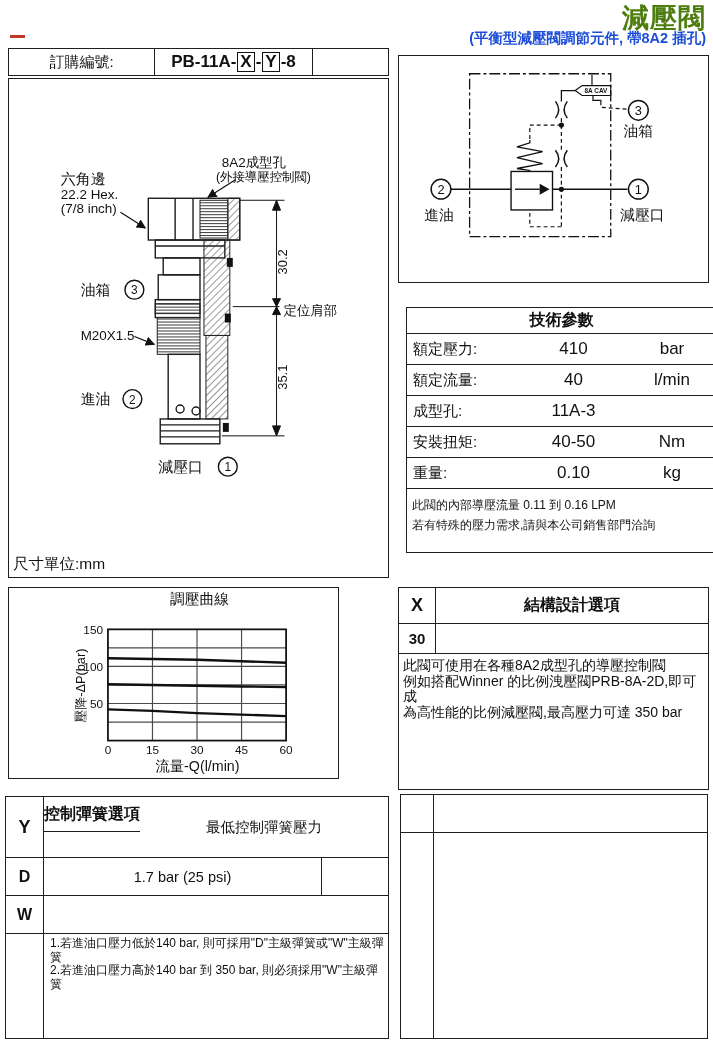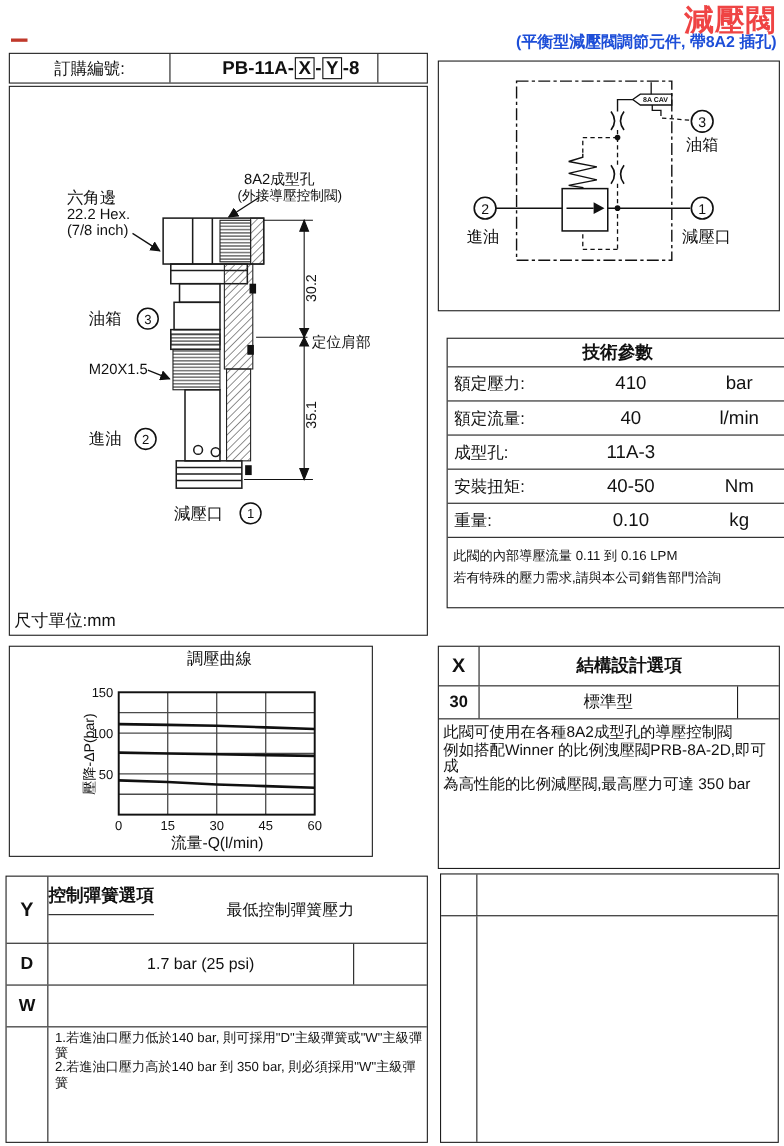--- a/index.html
+++ b/index.html
@@ -1,27 +1,27 @@
 <!DOCTYPE html>
 <html><head>
 <meta charset="utf-8">
 <style>
   html,body{margin:0;padding:0;background:#fff;}
   .canvas{position:relative;width:713px;height:1042px;background:#fff;
     font-family:"Liberation Sans","DejaVu Sans",sans-serif;color:#111;overflow:hidden;}
   .box{position:absolute;border:1.6px solid #1e1e1e;background:#fff;box-sizing:border-box;}
   
   .page-title{position:absolute;left:400px;top:0px;width:306px;text-align:right;
-    font-size:27px;font-weight:bold;color:#ef4444;letter-spacing:1px;}
+    font-size:27px;font-weight:bold;color:#4d7c0f;letter-spacing:1px;}
   .page-subtitle{position:absolute;left:330px;top:29px;width:376px;text-align:right;
     font-size:14.5px;font-weight:bold;color:#1d4ed8;}
   .red-mark{position:absolute;left:10px;top:35px;width:15px;height:3px;background:#c0392b;}
   
   .order-table{position:absolute;left:8px;top:48px;width:381px;height:28px;
-    border:1.6px solid #1e1e1e;box-sizing:border-box;display:flex;gap:31px;}
+    border:1.6px solid #1e1e1e;box-sizing:border-box;display:flex;}
   .order-table .cell{display:flex;align-items:center;justify-content:center;box-sizing:border-box;}
   .order-label{width:146px;border-right:1.6px solid #1e1e1e;font-size:15px;}
   .order-code{width:158px;border-right:1.6px solid #1e1e1e;font-size:17px;font-weight:bold;}
   .order-empty{flex:1;}
   .boxed{display:inline-block;border:1.8px solid #111;padding:0 2px;margin:0 1px;line-height:1.05;}
   
   .tech-table{left:406px;top:287px;width:311px;height:246px;margin-top:20px;}
   .tech-header{height:25px;border-bottom:1.5px solid #1e1e1e;display:flex;align-items:center;
     justify-content:center;font-size:16px;font-weight:bold;}
   .tech-row{height:31px;border-bottom:1.2px solid #1e1e1e;display:flex;align-items:center;box-sizing:border-box;}
@@ -306,21 +306,20 @@
     </svg>
   </div>
 
   <div class="box x-table">
     <div class="xt-row1">
       <div class="xt-key">X</div>
       <div class="xt-head">結構設計選項</div>
     </div>
     <div class="xt-row2">
       <div class="xt-code">30</div>
-      <div class="xt-val">標準型</div>
       <div class="xt-empty"></div>
     </div>
     <div class="xt-notes">
       <div>此閥可使用在各種8A2成型孔的導壓控制閥</div>
       <div>例如搭配Winner 的比例洩壓閥PRB-8A-2D,即可成</div>
       <div>為高性能的比例減壓閥,最高壓力可達 350 bar</div>
     </div>
   </div>
 
   <div class="box y-table">

